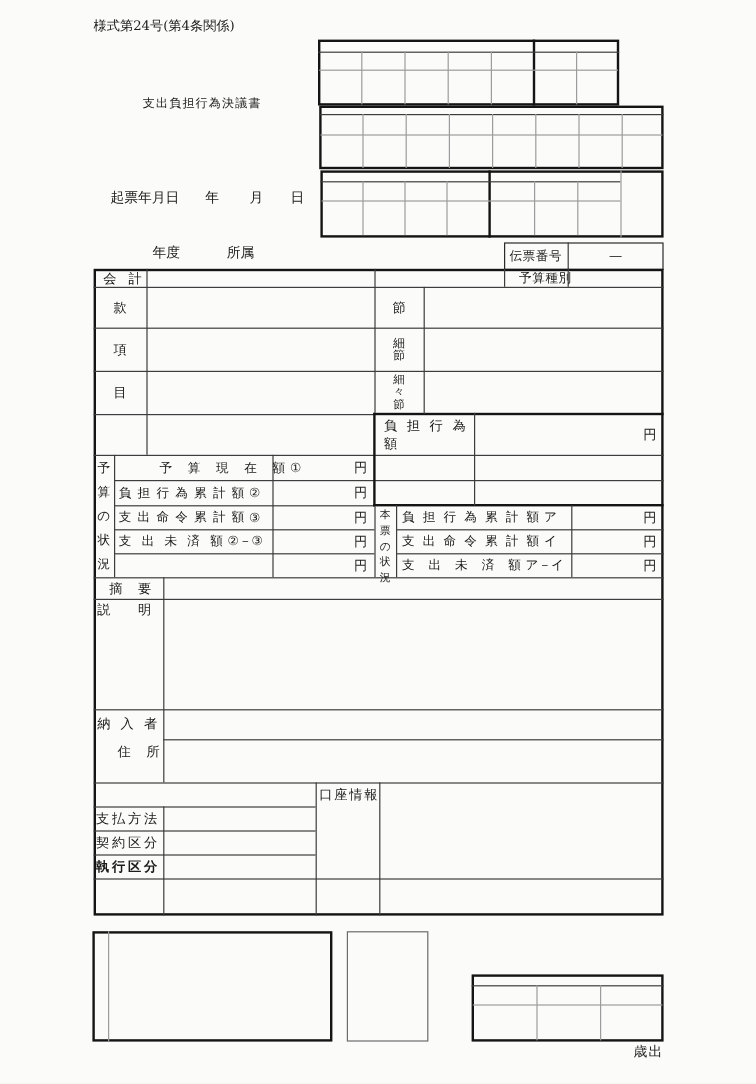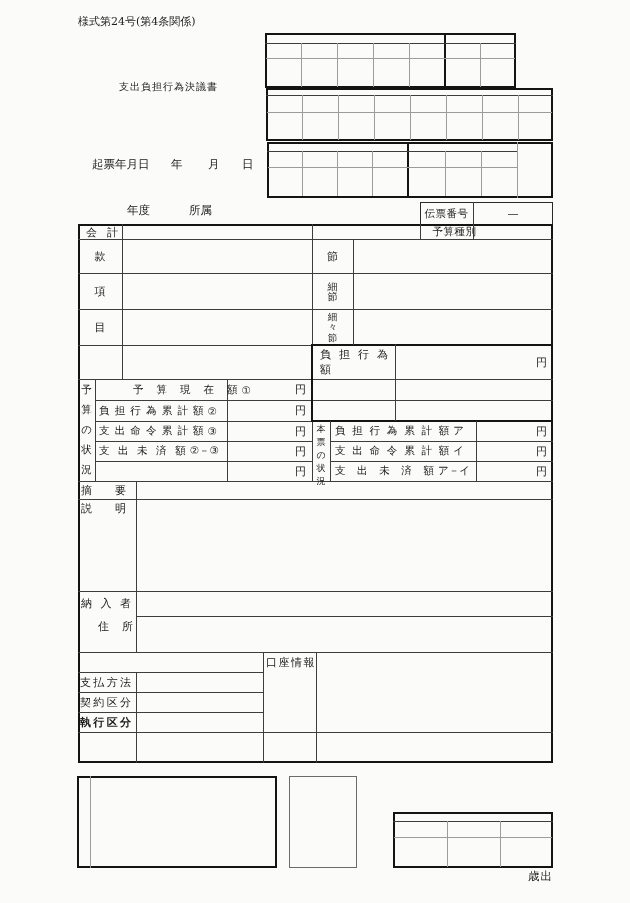--- a/index.html
+++ b/index.html
@@ -204,21 +204,21 @@
   </div>
   <div class="cell unit" style="left:476px;top:441px;width:77px;height:20px;">円</div>
 
   <div class="brow" style="left:330px;top:461px;width:146px;height:20px;font-size:10.5px;padding:0 6px 0 5px;">
     <span class="lbl">支 出 未 済 額</span>
       <span class="num">ア－イ</span>
   </div>
   <div class="cell unit" style="left:476px;top:461px;width:77px;height:20px;">円</div>
 
   <div class="cell" style="left:78px;top:481px;width:58px;height:18px;">
-    <span class="fill just" style="padding:0 10px 0 3px;">摘 要</span>
+    <span class="fill just" style="padding:0 10px 0 13px;">摘 要</span>
   </div>
   <div class="cell" style="left:78px;top:499px;width:58px;height:18px;">
     <span class="fill just" style="padding:0 10px 0 3px;">説 明</span>
   </div>
   <div class="cell" style="left:78px;top:592px;width:58px;height:22px;">
     <span class="fill just" style="padding:0 5px 0 3px;">納 入 者</span>
   </div>
   <div class="cell" style="left:78px;top:616px;width:58px;height:20px;">
     <span class="fill just" style="padding:0 3px 0 20px;">住 所</span>
   </div>

